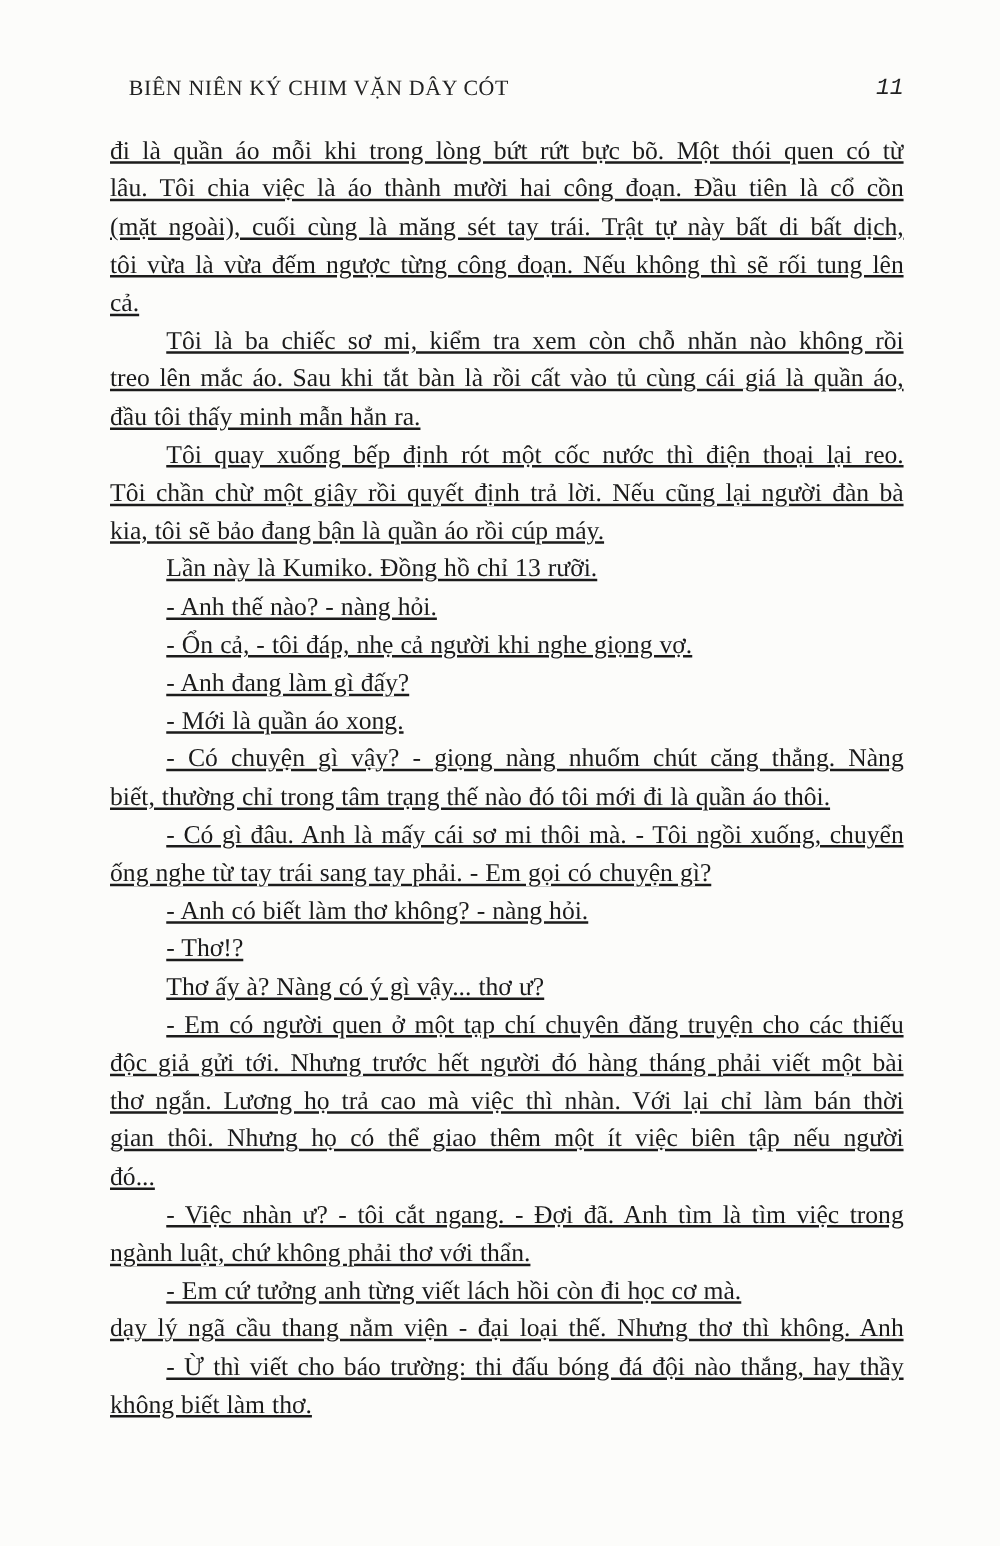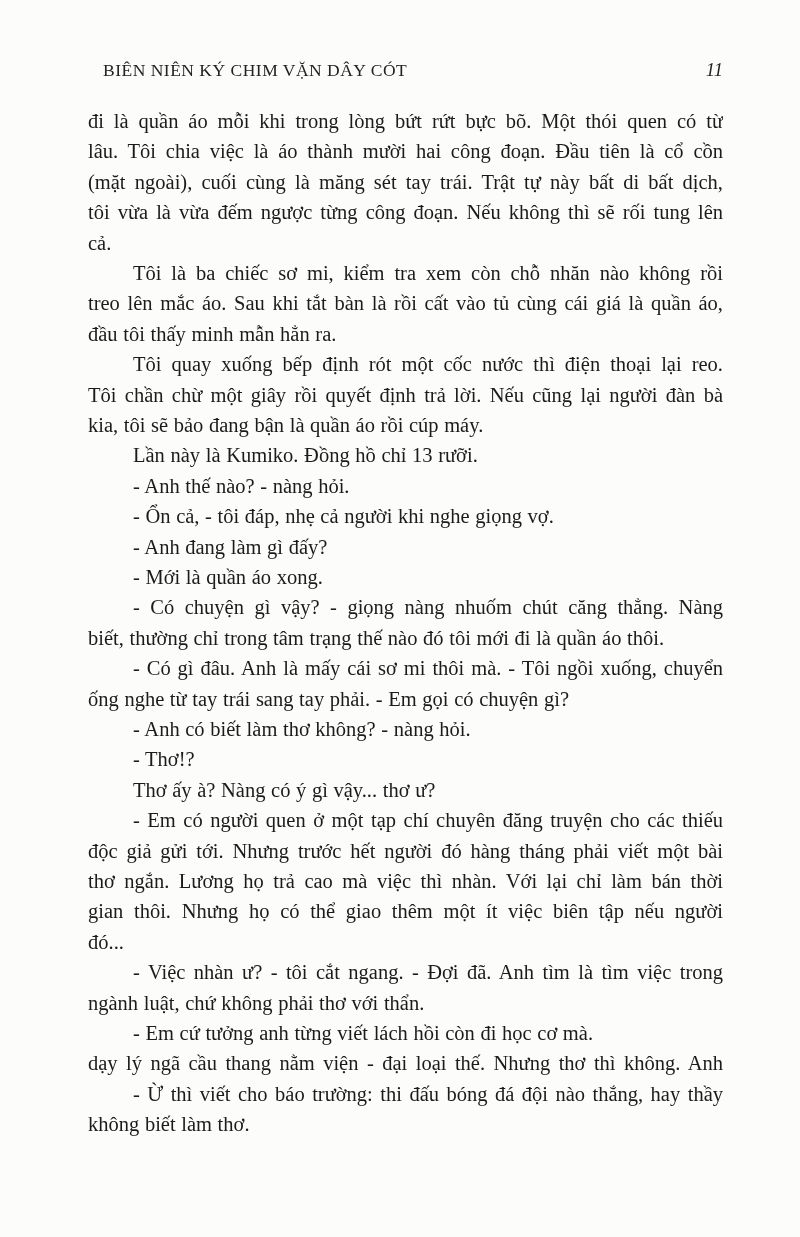--- a/index.html
+++ b/index.html
@@ -30,33 +30,35 @@
     color: #222;
     margin-left: 12px;
   }
   .running-header .title {
     font-weight: 400;
   }
   .running-header .folio {
     font-style: italic;
     font-size: 18.5px;
     letter-spacing: 0;
+    font-family: Liberation Mono, monospace;
   }
   .page-body {
     position: absolute;
     left: 88px;
     top: 106px;
     width: 635px;
     font-size: 20.5px;
     line-height: 30.4px;
     word-spacing: 0.5px;
   }
   .line {
     text-align: left;
     white-space: nowrap;
+    text-decoration: underline;
   }
   .line.fill {
     white-space: normal;
     text-align: justify;
     text-align-last: justify;
     height: 30.4px;
     overflow: hidden;
   }
   .line.ind {
     text-indent: 45px;

